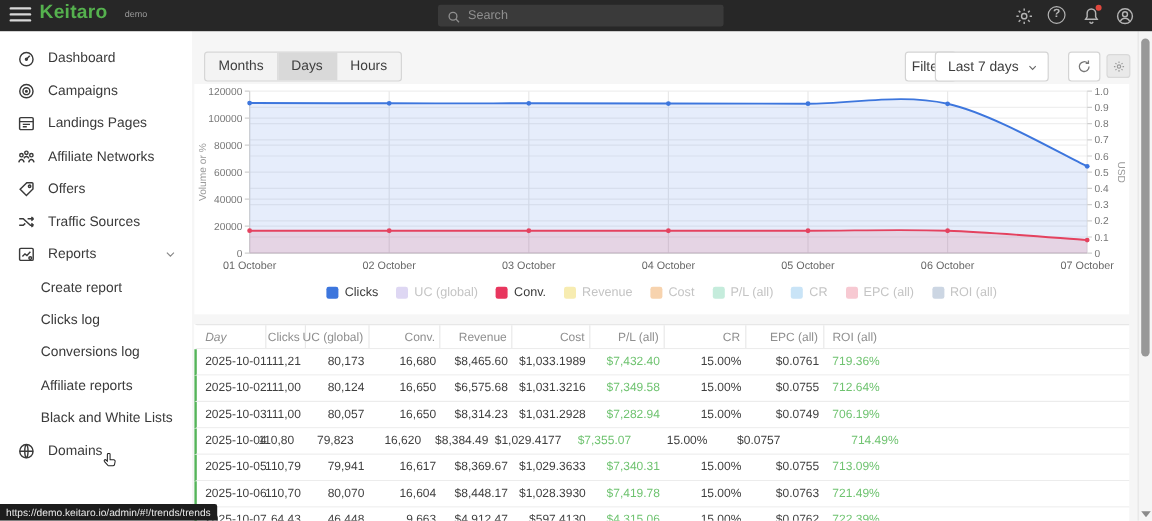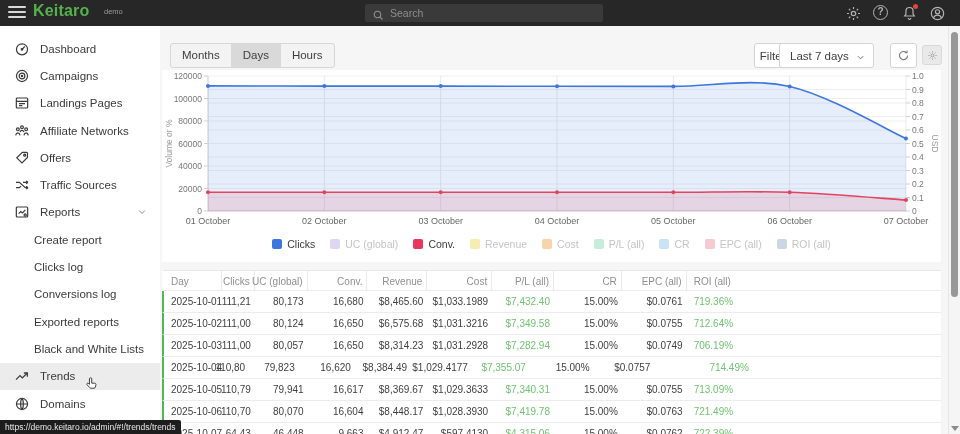--- a/index.html
+++ b/index.html
@@ -184,31 +184,24 @@
     <div class="side-item sub">
       <span>Create report</span>
     </div>
     <div class="side-item sub">
       <span>Clicks log</span>
     </div>
     <div class="side-item sub">
       <span>Conversions log</span>
     </div>
     <div class="side-item sub">
-      <span>Exported reports</span>
+      <span>Affiliate reports</span>
     </div>
     <div class="side-item sub">
       <span>Black and White Lists</span>
-    </div>
-    <div class="side-item active">
-      <span class="ic"><svg viewBox="0 0 24 24" fill="none" stroke="currentColor" stroke-width="1.9">
-          <path d="M3 17.5l6-6 3.5 3.4L20 7.5"></path>
-          <path d="M14.8 7.5H20V13"></path>
-        </svg></span>
-      <span>Trends</span>
     </div>
     <div class="side-item">
       <span class="ic"><svg viewBox="0 0 24 24" fill="none" stroke="currentColor" stroke-width="1.8">
           <circle cx="12" cy="12" r="8.3"></circle>
           <path d="M3.7 12h16.6M12 3.7c-2.7 2.3-2.7 14.3 0 16.6M12 3.7c2.7 2.3 2.7 14.3 0 16.6"></path>
         </svg></span>
       <span>Domains</span>
     </div>
   </div>
 
@@ -370,21 +363,21 @@
       </div>
       <div class="legend-item off">
         <span class="swatch" style="background:#ccd6e3"></span>
         <span class="lbl">ROI (all)</span>
       </div>
     </div>
 </div>
 
 <div class="table" id="table">
     <div class="trow head">
-      <div class="tcell al" style="width: 58px;">
+      <div class="tcell al" style="width: 58px; font-style: italic;">
         <span>Day</span>
       </div>
       <div class="tcell ar" style="width: 33px;">
         <span>Clicks</span>
       </div>
       <div class="tcell ar" style="width: 53px;">
         <span>UC (global)</span>
       </div>
       <div class="tcell ar" style="width: 60px;">
         <span>Conv.</span>

